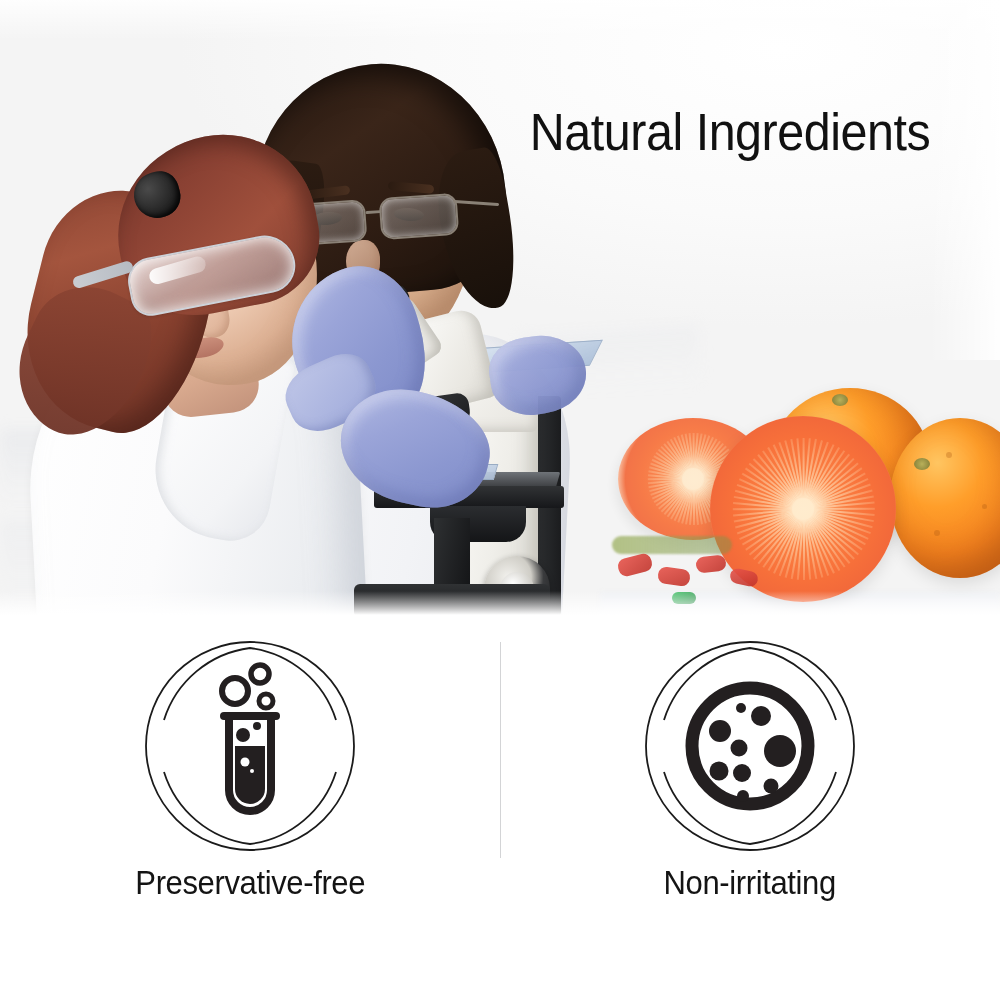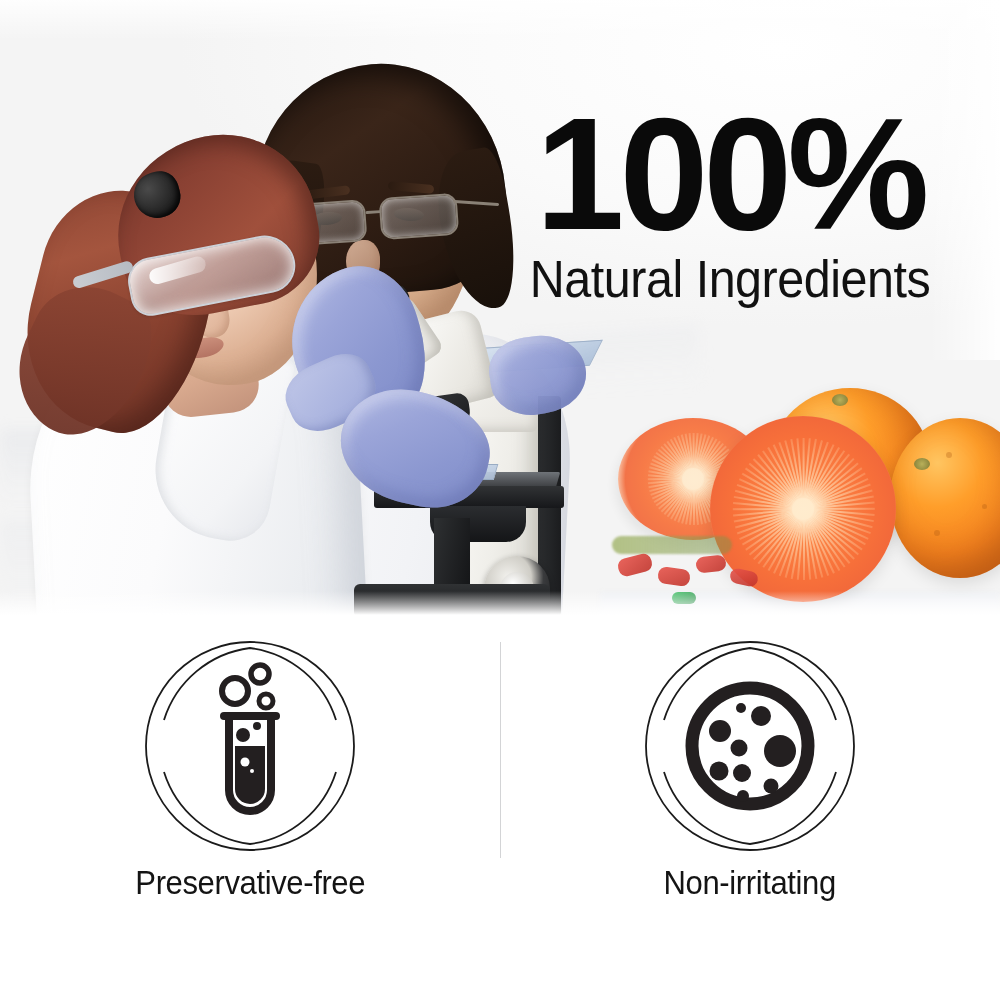--- a/index.html
+++ b/index.html
@@ -768,21 +768,20 @@
       <div class="pill p4"></div>
       <div class="pill g"></div>
     </div>
 
     <div class="hero-fade-top"></div>
     <div class="hero-fade-right"></div>
     <div class="hero-fade-bottom"></div>
   </div>
 
   <div class="headline">
-    <span class="headline-pct">100%</span>
     <span class="headline-sub">Natural Ingredients</span>
   </div>
 
   <div class="features">
 
     <div class="feature">
       <div class="feature-badge">
         <svg viewBox="0 0 216 216" xmlns="http://www.w3.org/2000/svg">
           <circle cx="108" cy="108" r="104" fill="none" stroke="#1b1b1b" stroke-width="1.8"></circle>
           <path d="M 22 76 A 104 104 0 0 1 108 4 A 104 104 0 0 1 194 76" fill="none" stroke="#1b1b1b" stroke-width="1.8" transform="translate(0,6)"></path>

